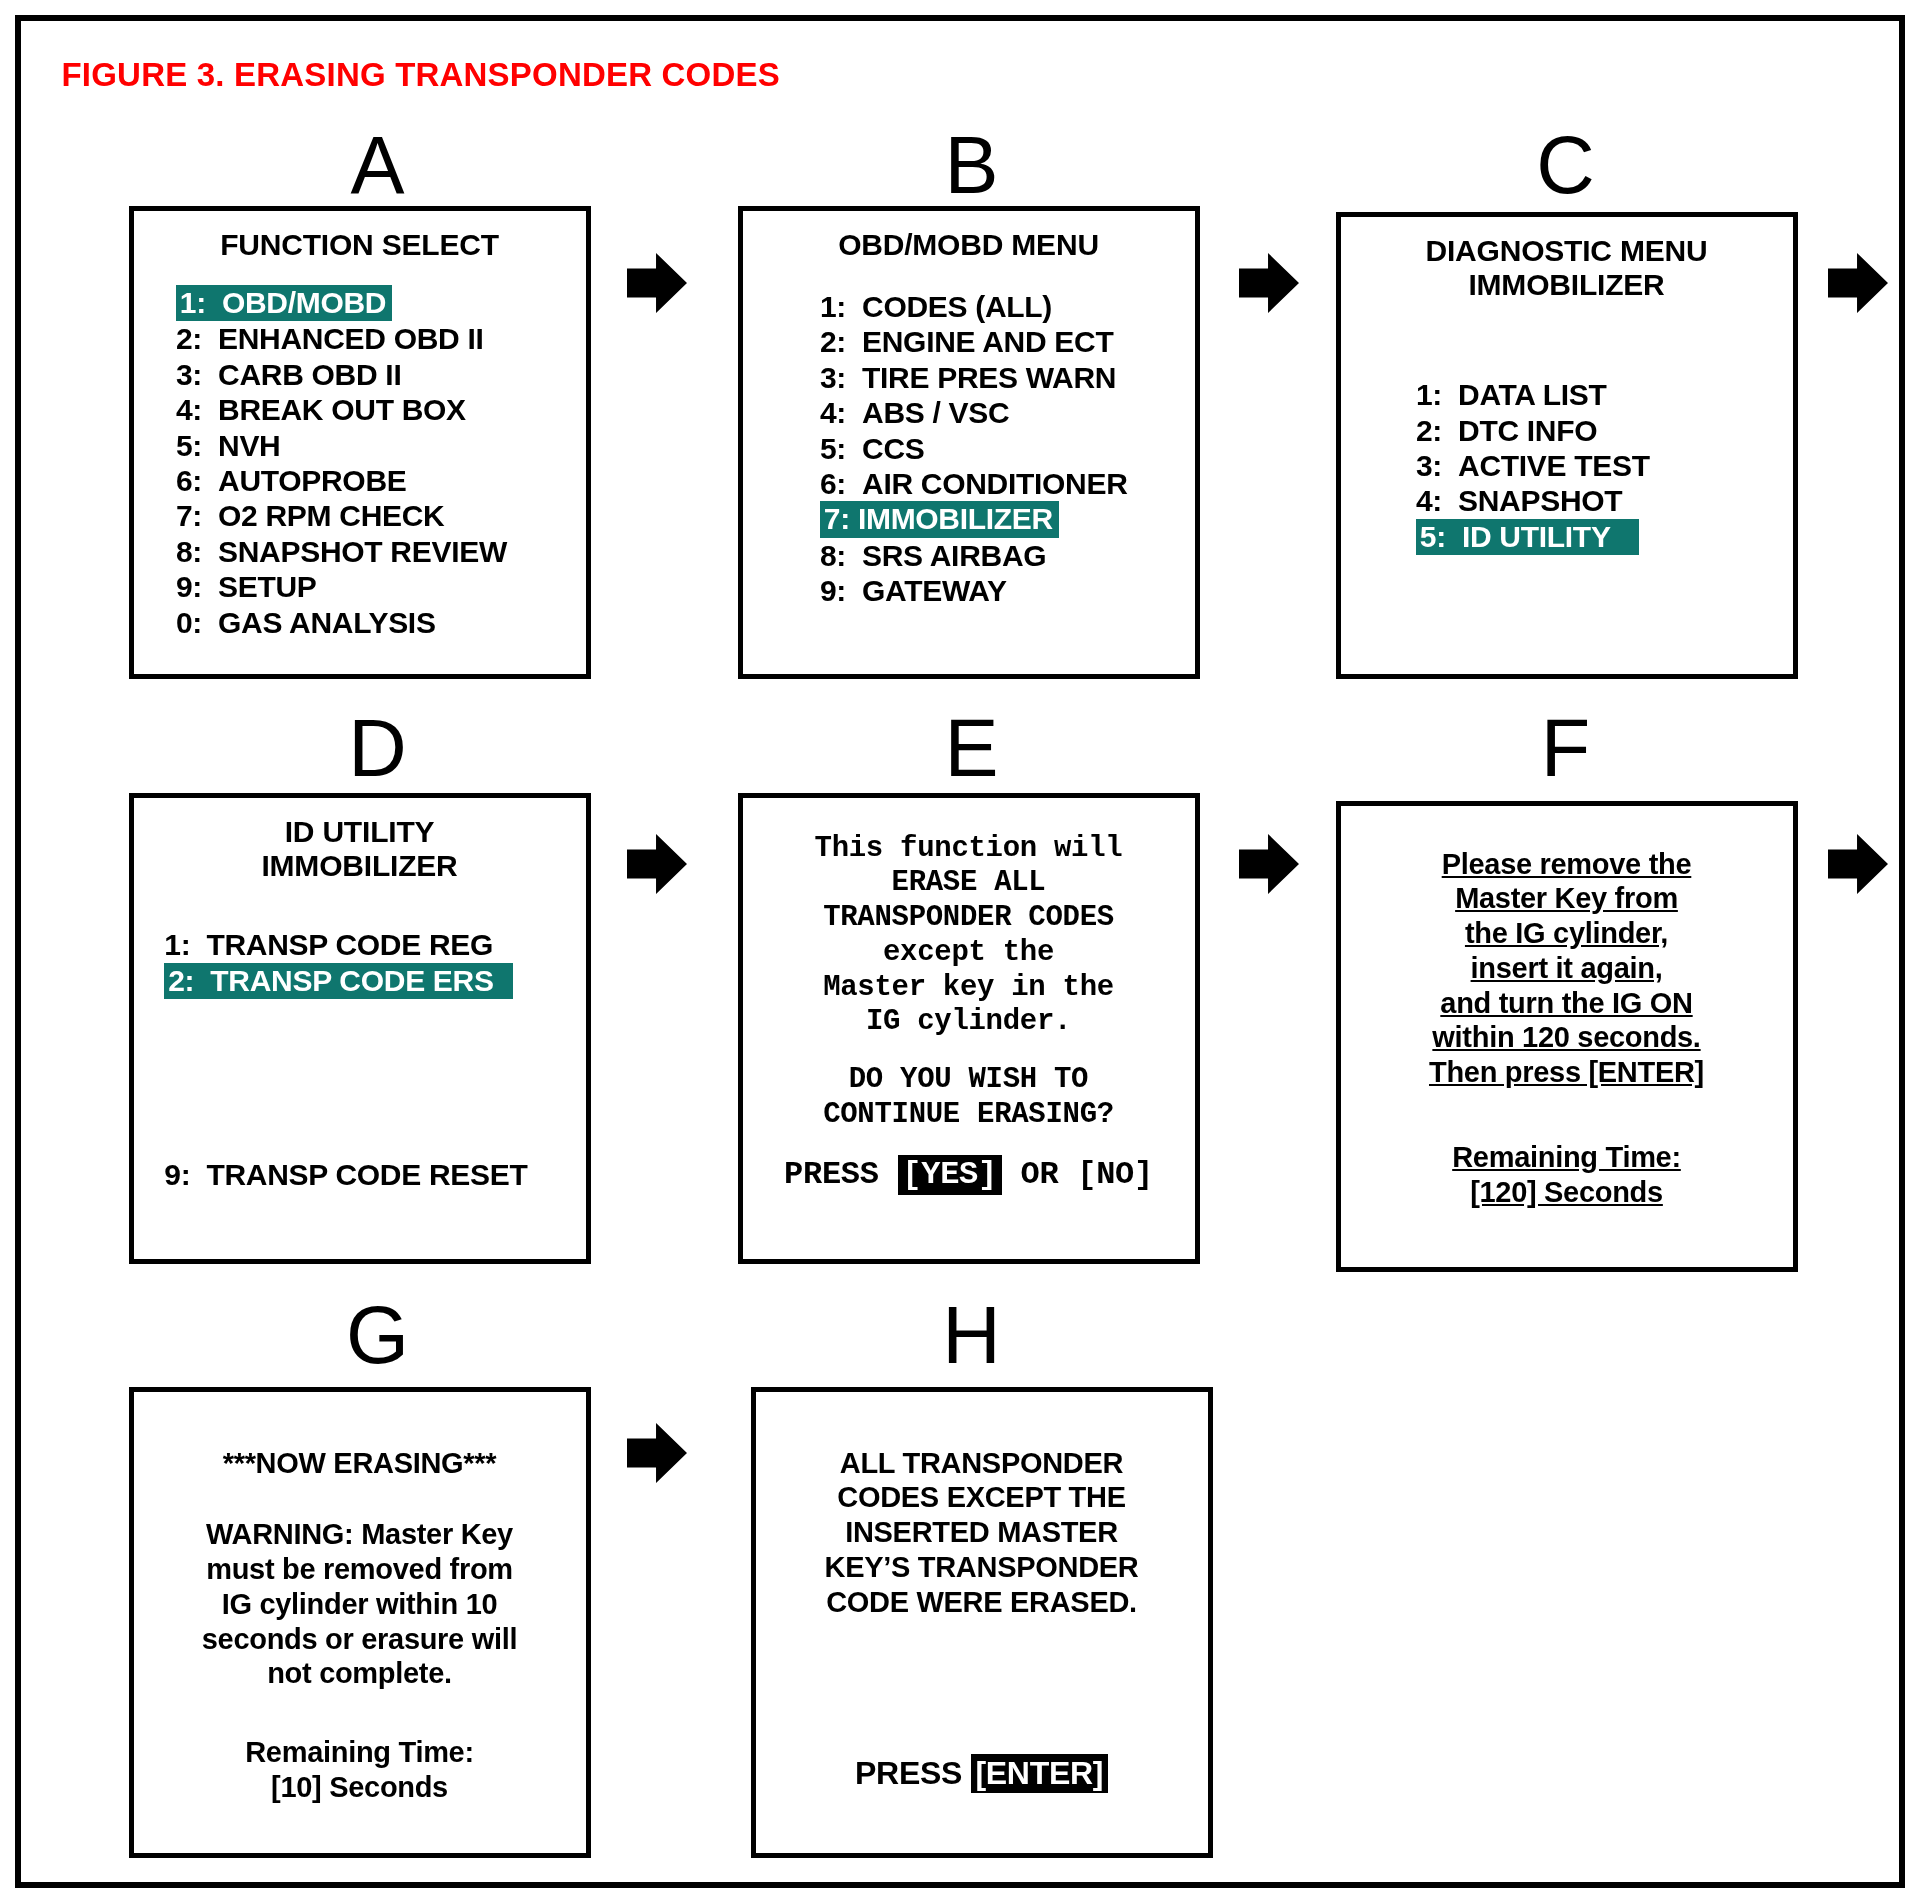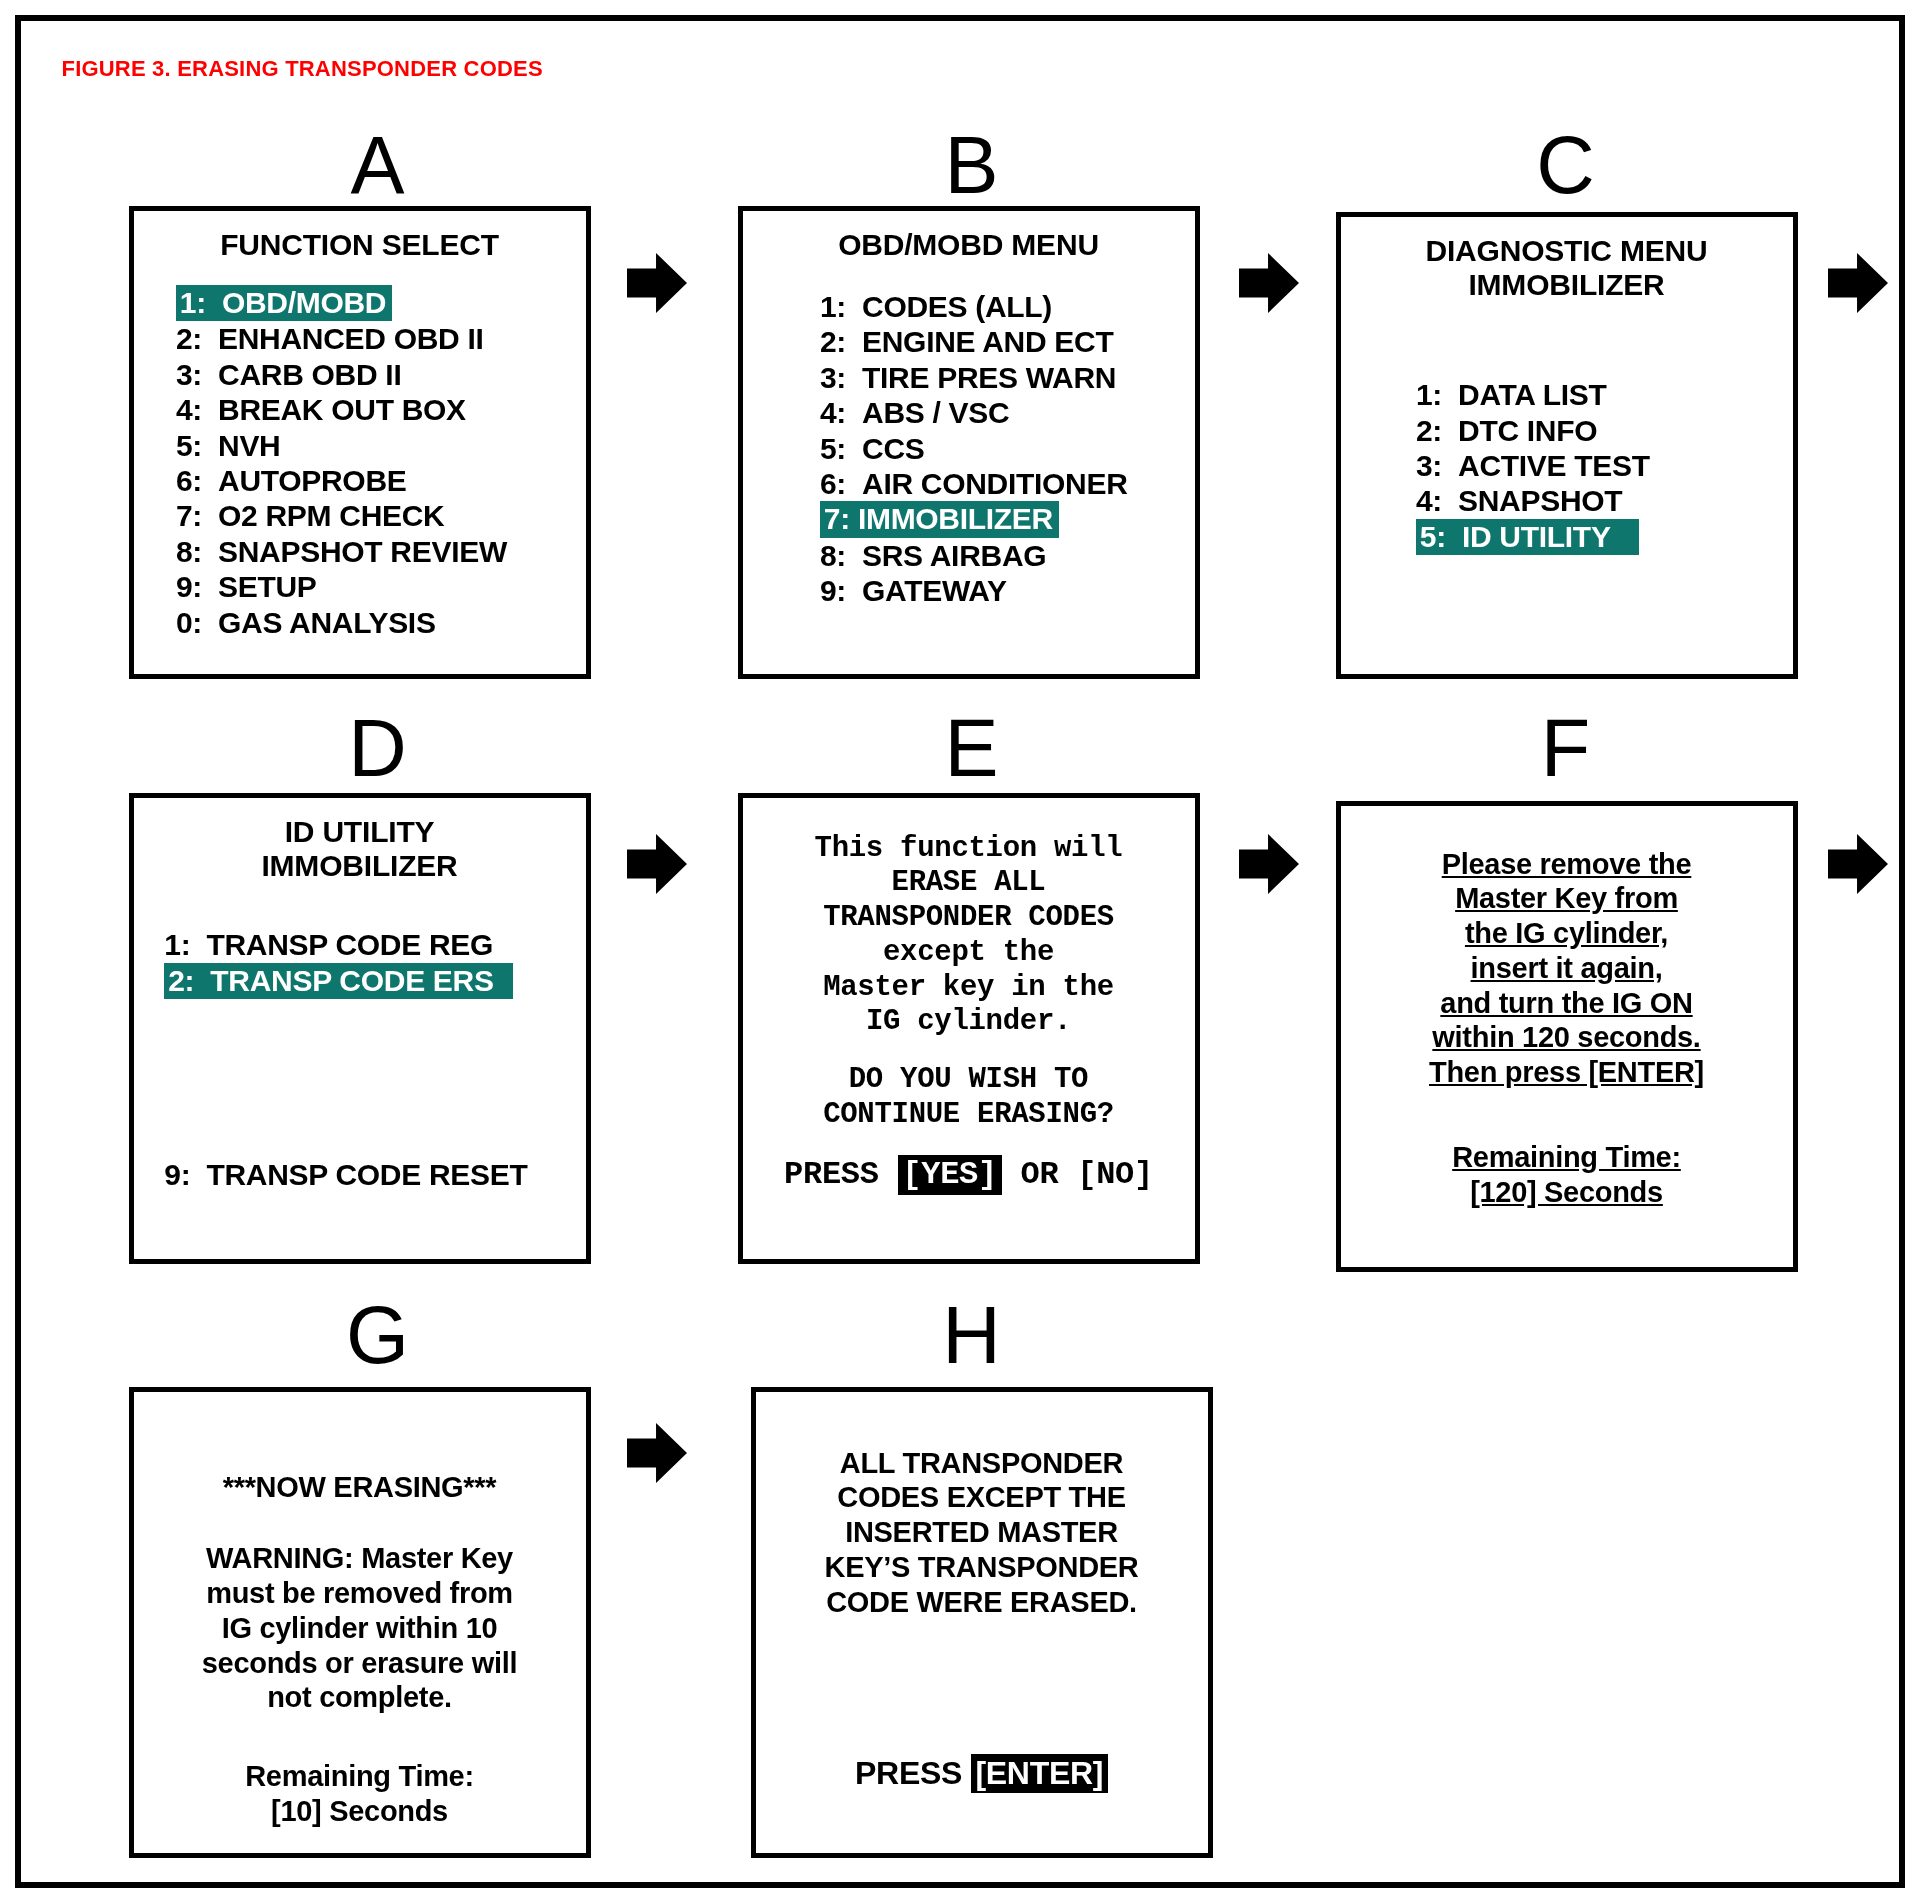--- a/index.html
+++ b/index.html
@@ -14,21 +14,21 @@
     width:1890px;height:1873px;
     border:6.8px solid #000000;
     background:#ffffff;
     box-sizing:border-box;
   }
   #figure-title{
     position:absolute;
     left:41px;top:35px;
     color:#ff0000;
     font-weight:bold;
-    font-size:22px;
+    font-size:33px;
     letter-spacing:0.2px;
     white-space:nowrap;
   }
 
   
   .panel-letter{
     position:absolute;
     font-size:81px;
     font-weight:normal;
     line-height:1;
@@ -237,21 +237,21 @@
   </div>
 
   <div class="arrow" style="left:1807px;top:811px;">
     <svg viewBox="0 0 62 66">
         <polygon points="0,18 30,18 30,2 62,33 30,64 30,48 0,48" fill="#000"></polygon>
       </svg>
   </div>
 
   <div class="panel-letter" style="left:299px;top:1274px;">G</div>
   <div class="screen" style="left:108px;top:1366px;width:462px;height:471px;">
-    <div class="screen-inner" style="padding-top:54px;margin-top:24px;">
+    <div class="screen-inner" style="padding-top:54px;">
       <div class="msg">***NOW ERASING***</div>
       <div class="msg" style="margin-top:37px;">
         <div>WARNING: Master Key</div>
         <div>must be removed from</div>
         <div>IG cylinder within 10</div>
         <div>seconds or erasure will</div>
         <div>not complete.</div>
       </div>
       <div class="msg" style="margin-top:44px;">
         <div>Remaining Time:</div>

